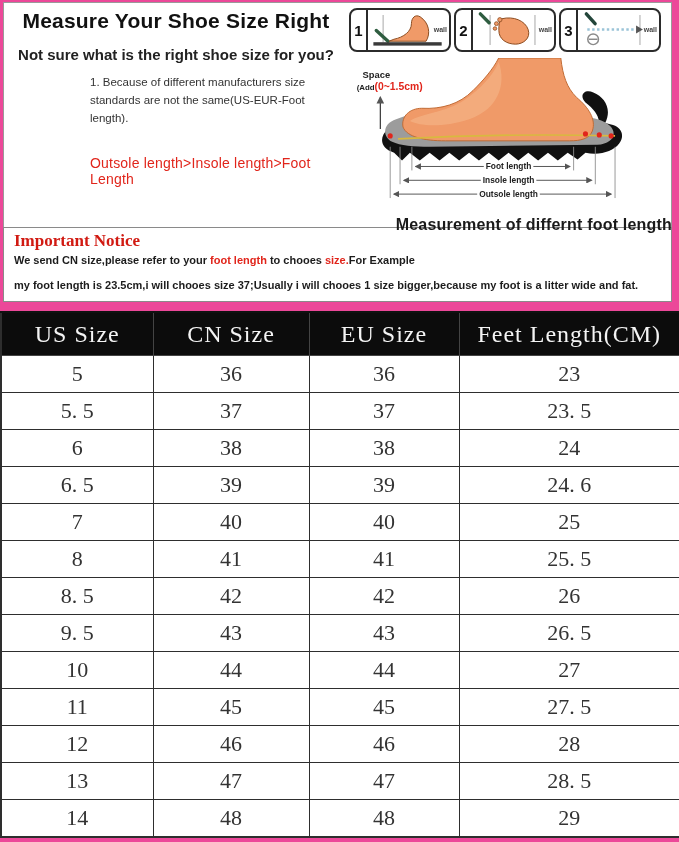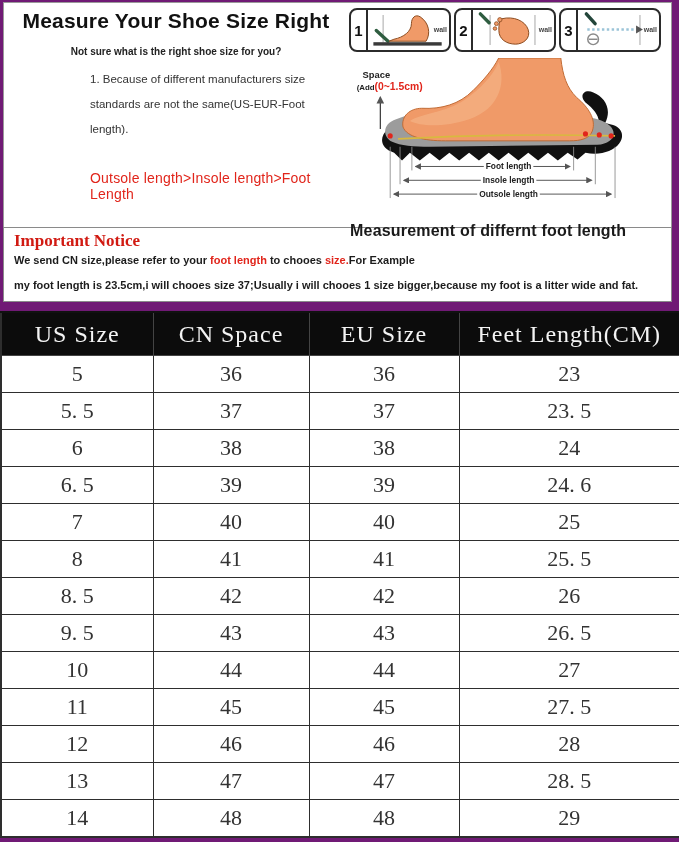--- a/index.html
+++ b/index.html
@@ -1,45 +1,45 @@
 <!DOCTYPE html>
 <html><head>
 <meta charset="utf-8">
 <style>
   html,body{margin:0;padding:0;background:#fff;}
-  .page{position:relative;width:679px;height:842px;background:#701a75;overflow:hidden;
+  .page{position:relative;width:679px;height:842px;background:#ec4899;overflow:hidden;
         font-family:"Liberation Sans",sans-serif;color:#222;}
 
   
   .outer{position:absolute;left:3px;top:2px;width:669px;}
   .top-box{height:224px;border:1px solid #9a9a9a;border-bottom:none;display:flex;background:#fff;}
   .notice-box{height:70px;border:1px solid #8a8a8a;padding:3px 10px 0;background:#fff;}
 
   
   .left-col{width:344px;padding-top:6px;text-align:center;}
   .title{font-size:21px;font-weight:bold;color:#111;letter-spacing:0.2px;}
   .subtitle-ru{font-size:18px;color:#111;margin-top:1px;}
-  .question{font-size:10px;font-weight:bold;margin-top:13px;color:#222;}
+  .question{font-size:15px;font-weight:bold;margin-top:13px;color:#222;}
   .points{margin:10px 8px 0 86px;width:252px;text-align:left;font-size:11.5px;
-          line-height:25px;color:#333;}
+          line-height:18px;color:#333;}
   .points p{margin:0;}
   .warning{margin:28px 0 0 86px;text-align:left;font-size:14px;letter-spacing:0.2px;}
 
   
   .right-col{flex:1;position:relative;padding-top:5px;}
   .steps{display:flex;gap:3px;margin-left:1px;}
   .panel{width:102px;height:44px;border:2px solid #2b2b2b;border-radius:8px;
          display:flex;background:#fff;position:relative;box-sizing:border-box;}
   .panel .num{width:15px;border-right:2px solid #2b2b2b;display:flex;align-items:center;
               justify-content:center;font-weight:bold;font-size:15px;color:#111;}
   .panel svg{flex:1;height:100%;}
   .panel .wall{position:absolute;right:2px;top:16px;font-size:7px;font-weight:bold;color:#444;}
 
   .diagram{margin-top:6px;margin-left:2px;}
-  .caption{font-size:16px;font-weight:bold;color:#1a1a1a;text-align:left;margin-top:17px;
+  .caption{font-size:16px;font-weight:bold;color:#1a1a1a;text-align:right;margin-top:11px;
            letter-spacing:0.2px;}
 
   
   .notice-title{font-family:"Liberation Serif",serif;font-size:17px;font-weight:bold;}
   .n1{margin:3px 0 0;font-size:11px;font-weight:bold;color:#1c1c1c;}
   .n2{margin:13px 0 0;font-size:11px;font-weight:bold;color:#1c1c1c;}
 
   
   .size-table{position:absolute;left:0;top:311px;width:679px;border-collapse:collapse;
               table-layout:fixed;font-family:"Liberation Serif",serif;}
@@ -181,21 +181,21 @@
   <table class="size-table">
     <colgroup>
       <col style="width:152px">
         <col style="width:156px">
         <col style="width:150px">
         <col style="width:221px">
     </colgroup>
     <thead>
       <tr>
         <th>US Size</th>
-        <th>CN Space</th>
+        <th>CN Size</th>
         <th>EU Size</th>
         <th>Feet Length(CM)</th>
       </tr>
     </thead>
     <tbody>
         <tr>
           <td>5</td>
           <td>36</td>
           <td>36</td>
           <td>23</td>

